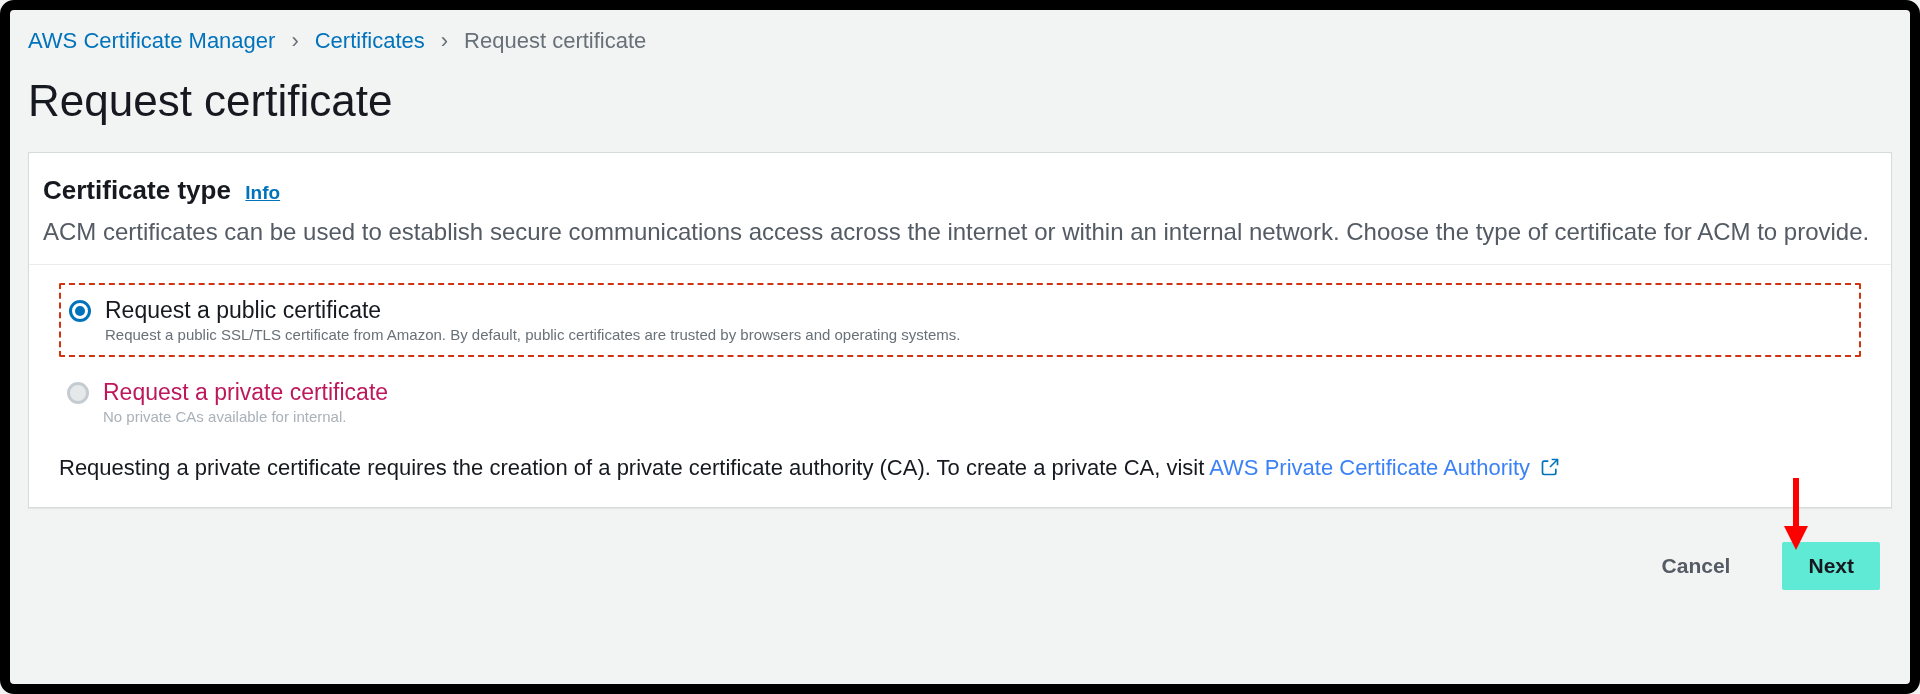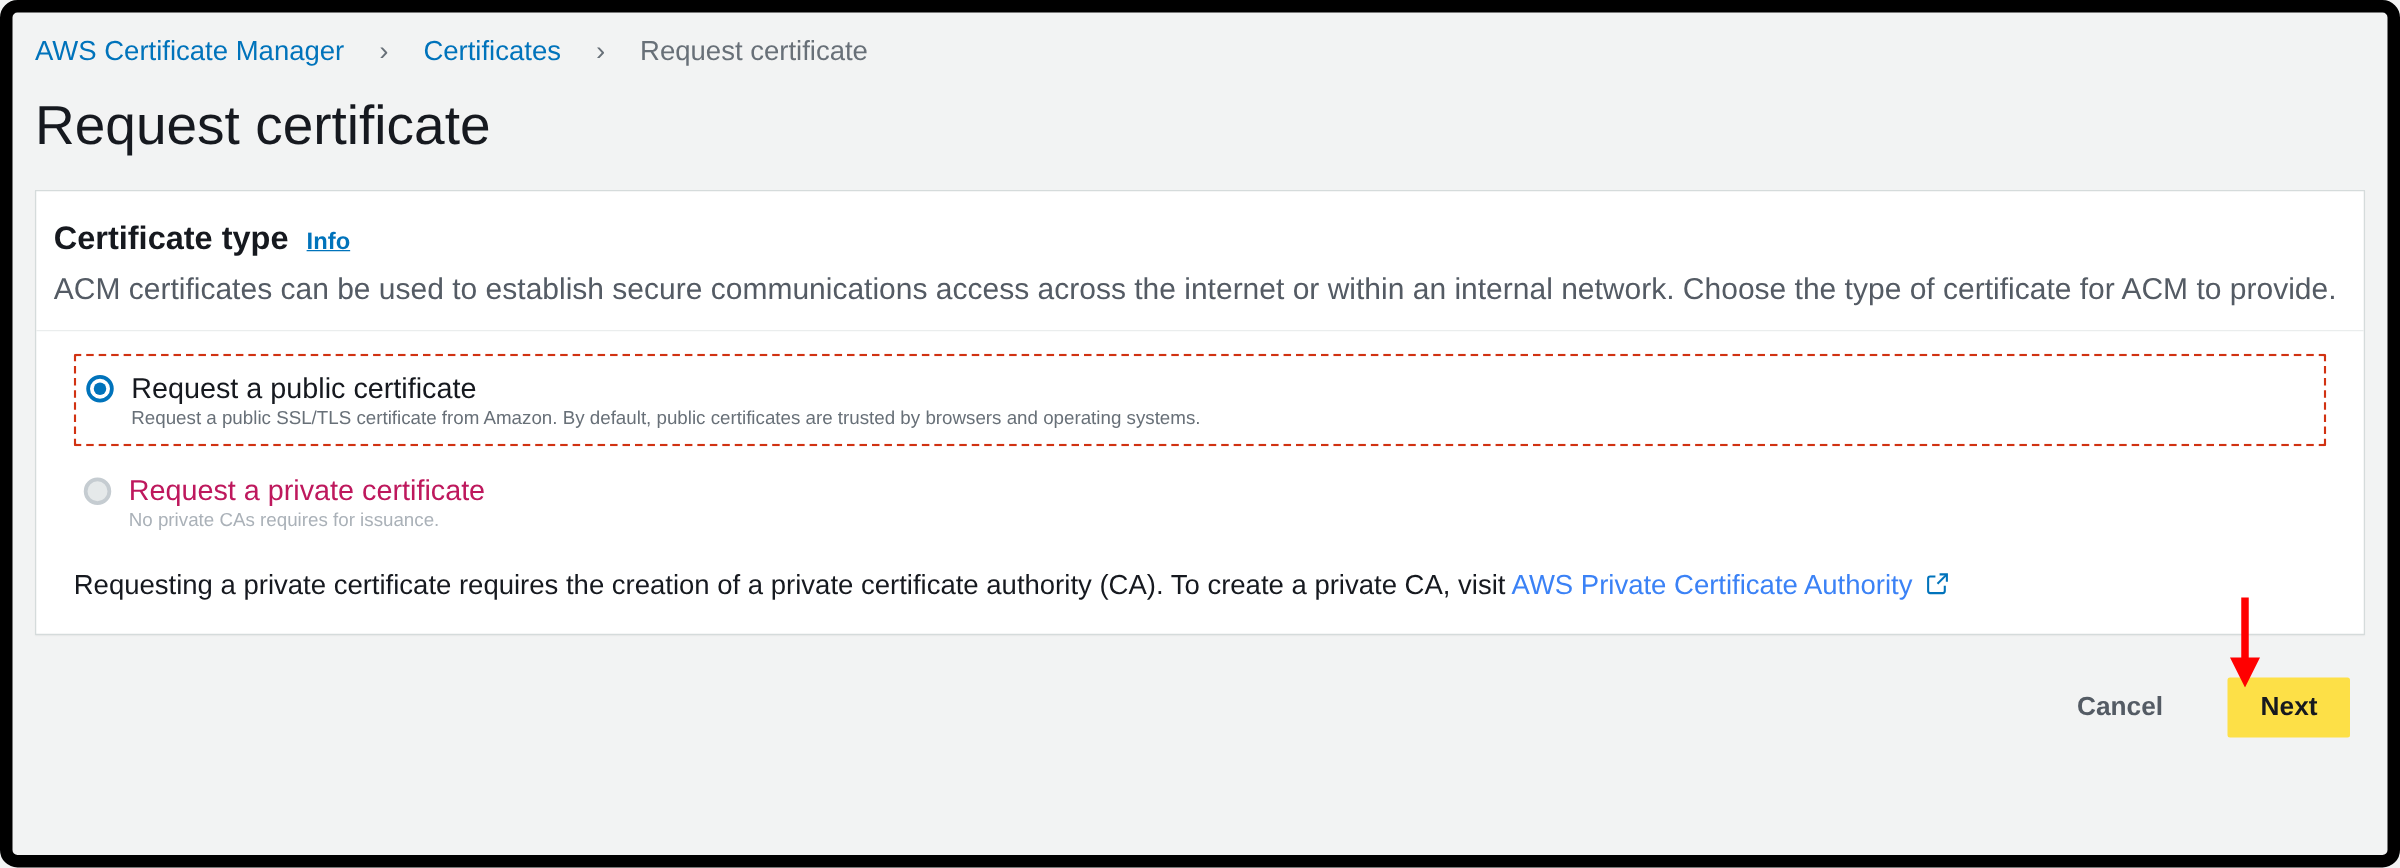--- a/index.html
+++ b/index.html
@@ -9,21 +9,21 @@
     color: #16191f;
     width: 1920px;
     height: 694px;
     border: 10px solid #000;
     border-radius: 14px;
     padding: 18px 0 18px 18px;
   }
   .breadcrumb {
     display: flex;
     align-items: center;
-    gap: 28px;
+    gap: 16px;
     font-size: 22px;
     margin-bottom: 22px;
   }
   .breadcrumb a { color: #0073bb; text-decoration: none; }
   .breadcrumb .chev { color: #687078; font-size: 22px; }
   .breadcrumb .current { color: #687078; }
   .page-title { font-size: 44px; font-weight: 400; margin-bottom: 26px; }
 
   .card {
     background: #fff;
@@ -72,21 +72,21 @@
     display: flex; justify-content: flex-end; gap: 26px;
     margin: 34px 30px 0 0; align-items: center;
     position: relative;
   }
   .btn {
     padding: 12px 26px; font-size: 21px; font-weight: 700;
     border: none; cursor: pointer; border-radius: 2px;
     font-family: inherit;
   }
   .btn-link { background: transparent; color: #545b64; }
-  .btn-primary { background: #fde047; color: #16191f; }
+  .btn-primary { background: #5eead4; color: #16191f; }
 
   .arrow {
     position: absolute;
     right: 70px; top: -66px;
     width: 28px; height: 74px;
     pointer-events: none;
   }
   .arrow svg { width: 28px; height: 74px; }
 </style>
 </head>
@@ -118,21 +118,21 @@
       <span>
         <div class="opt-title">Request a public certificate</div>
         <div class="opt-desc">Request a public SSL/TLS certificate from Amazon. By default, public certificates are trusted by browsers and operating systems.</div>
       </span>
     </label>
 
     <label class="option disabled">
       <span class="radio disabled"></span>
       <span>
         <div class="opt-title">Request a private certificate</div>
-        <div class="opt-desc">No private CAs requires for issuance.</div>
+        <div class="opt-desc">No private CAs available for internal.</div>
       </span>
     </label>
 
     <p class="footnote">
       <span>Requesting a private certificate requires the creation of a private certificate authority (CA). To create a private CA, visit </span>
       <a href="#">
         <span>AWS Private Certificate Authority</span>
         <span class="ext-icon">
           <svg viewBox="0 0 24 24">
               <path d="M14 3h7v7"></path>

